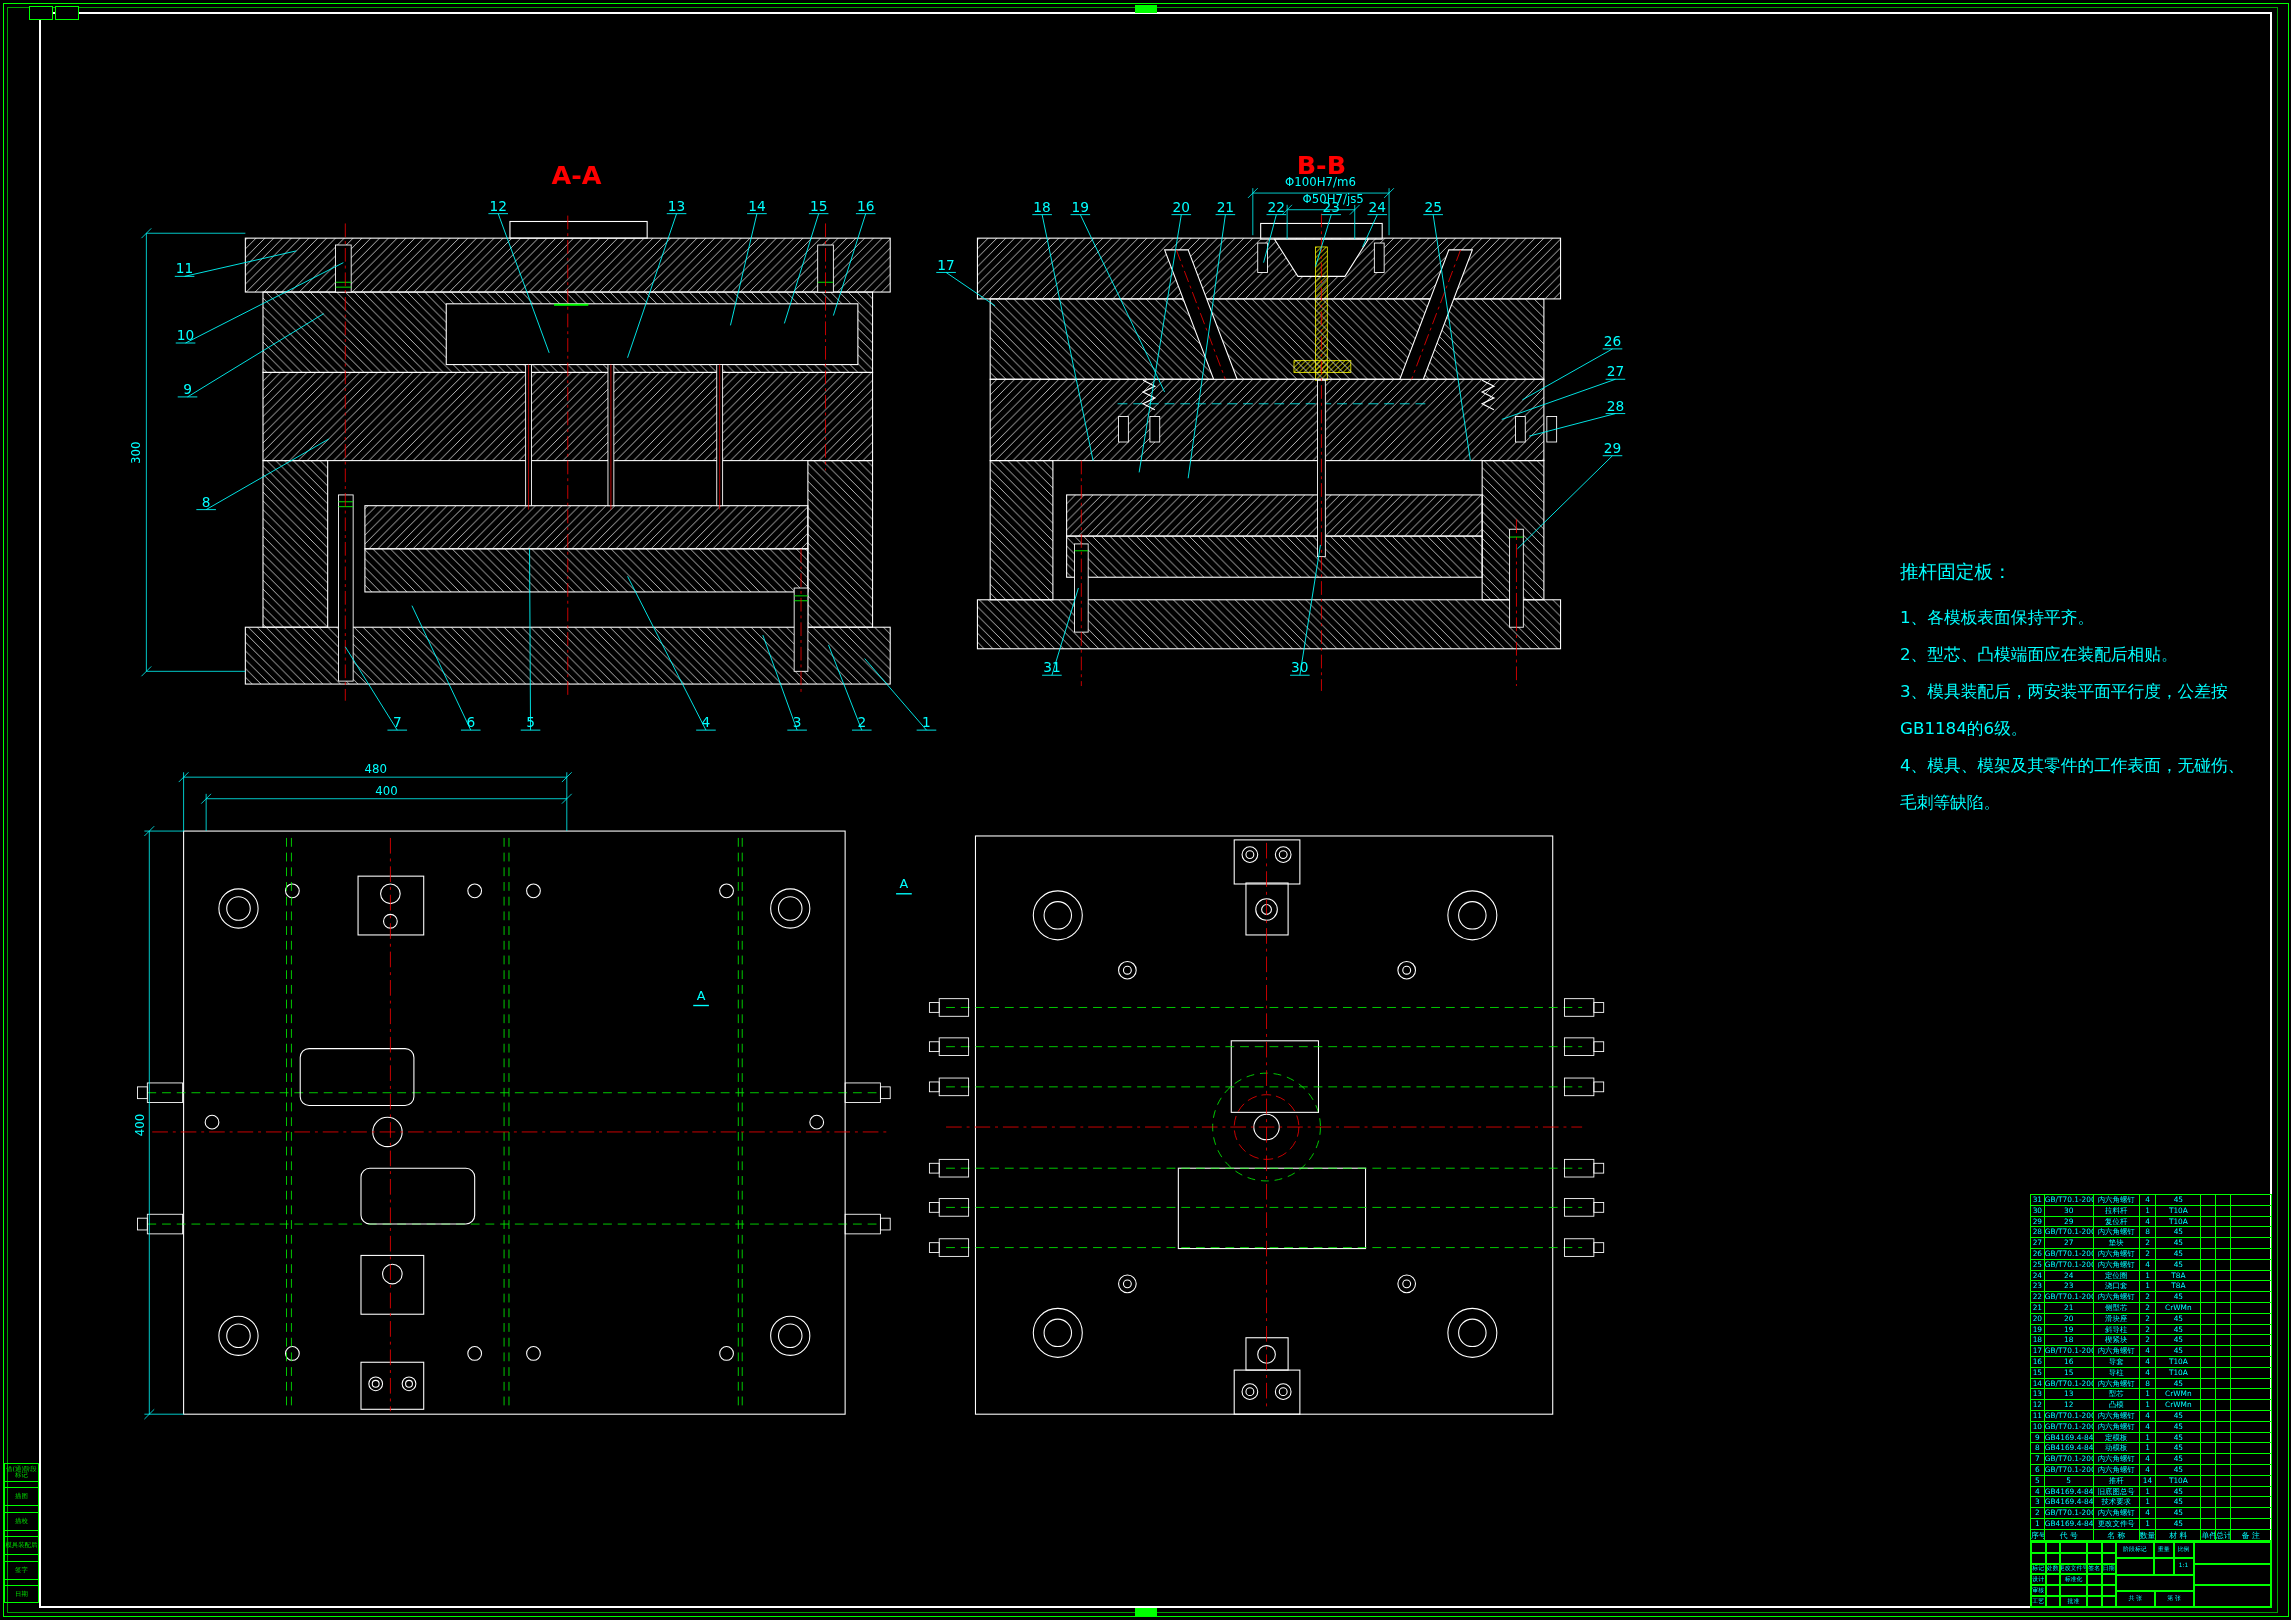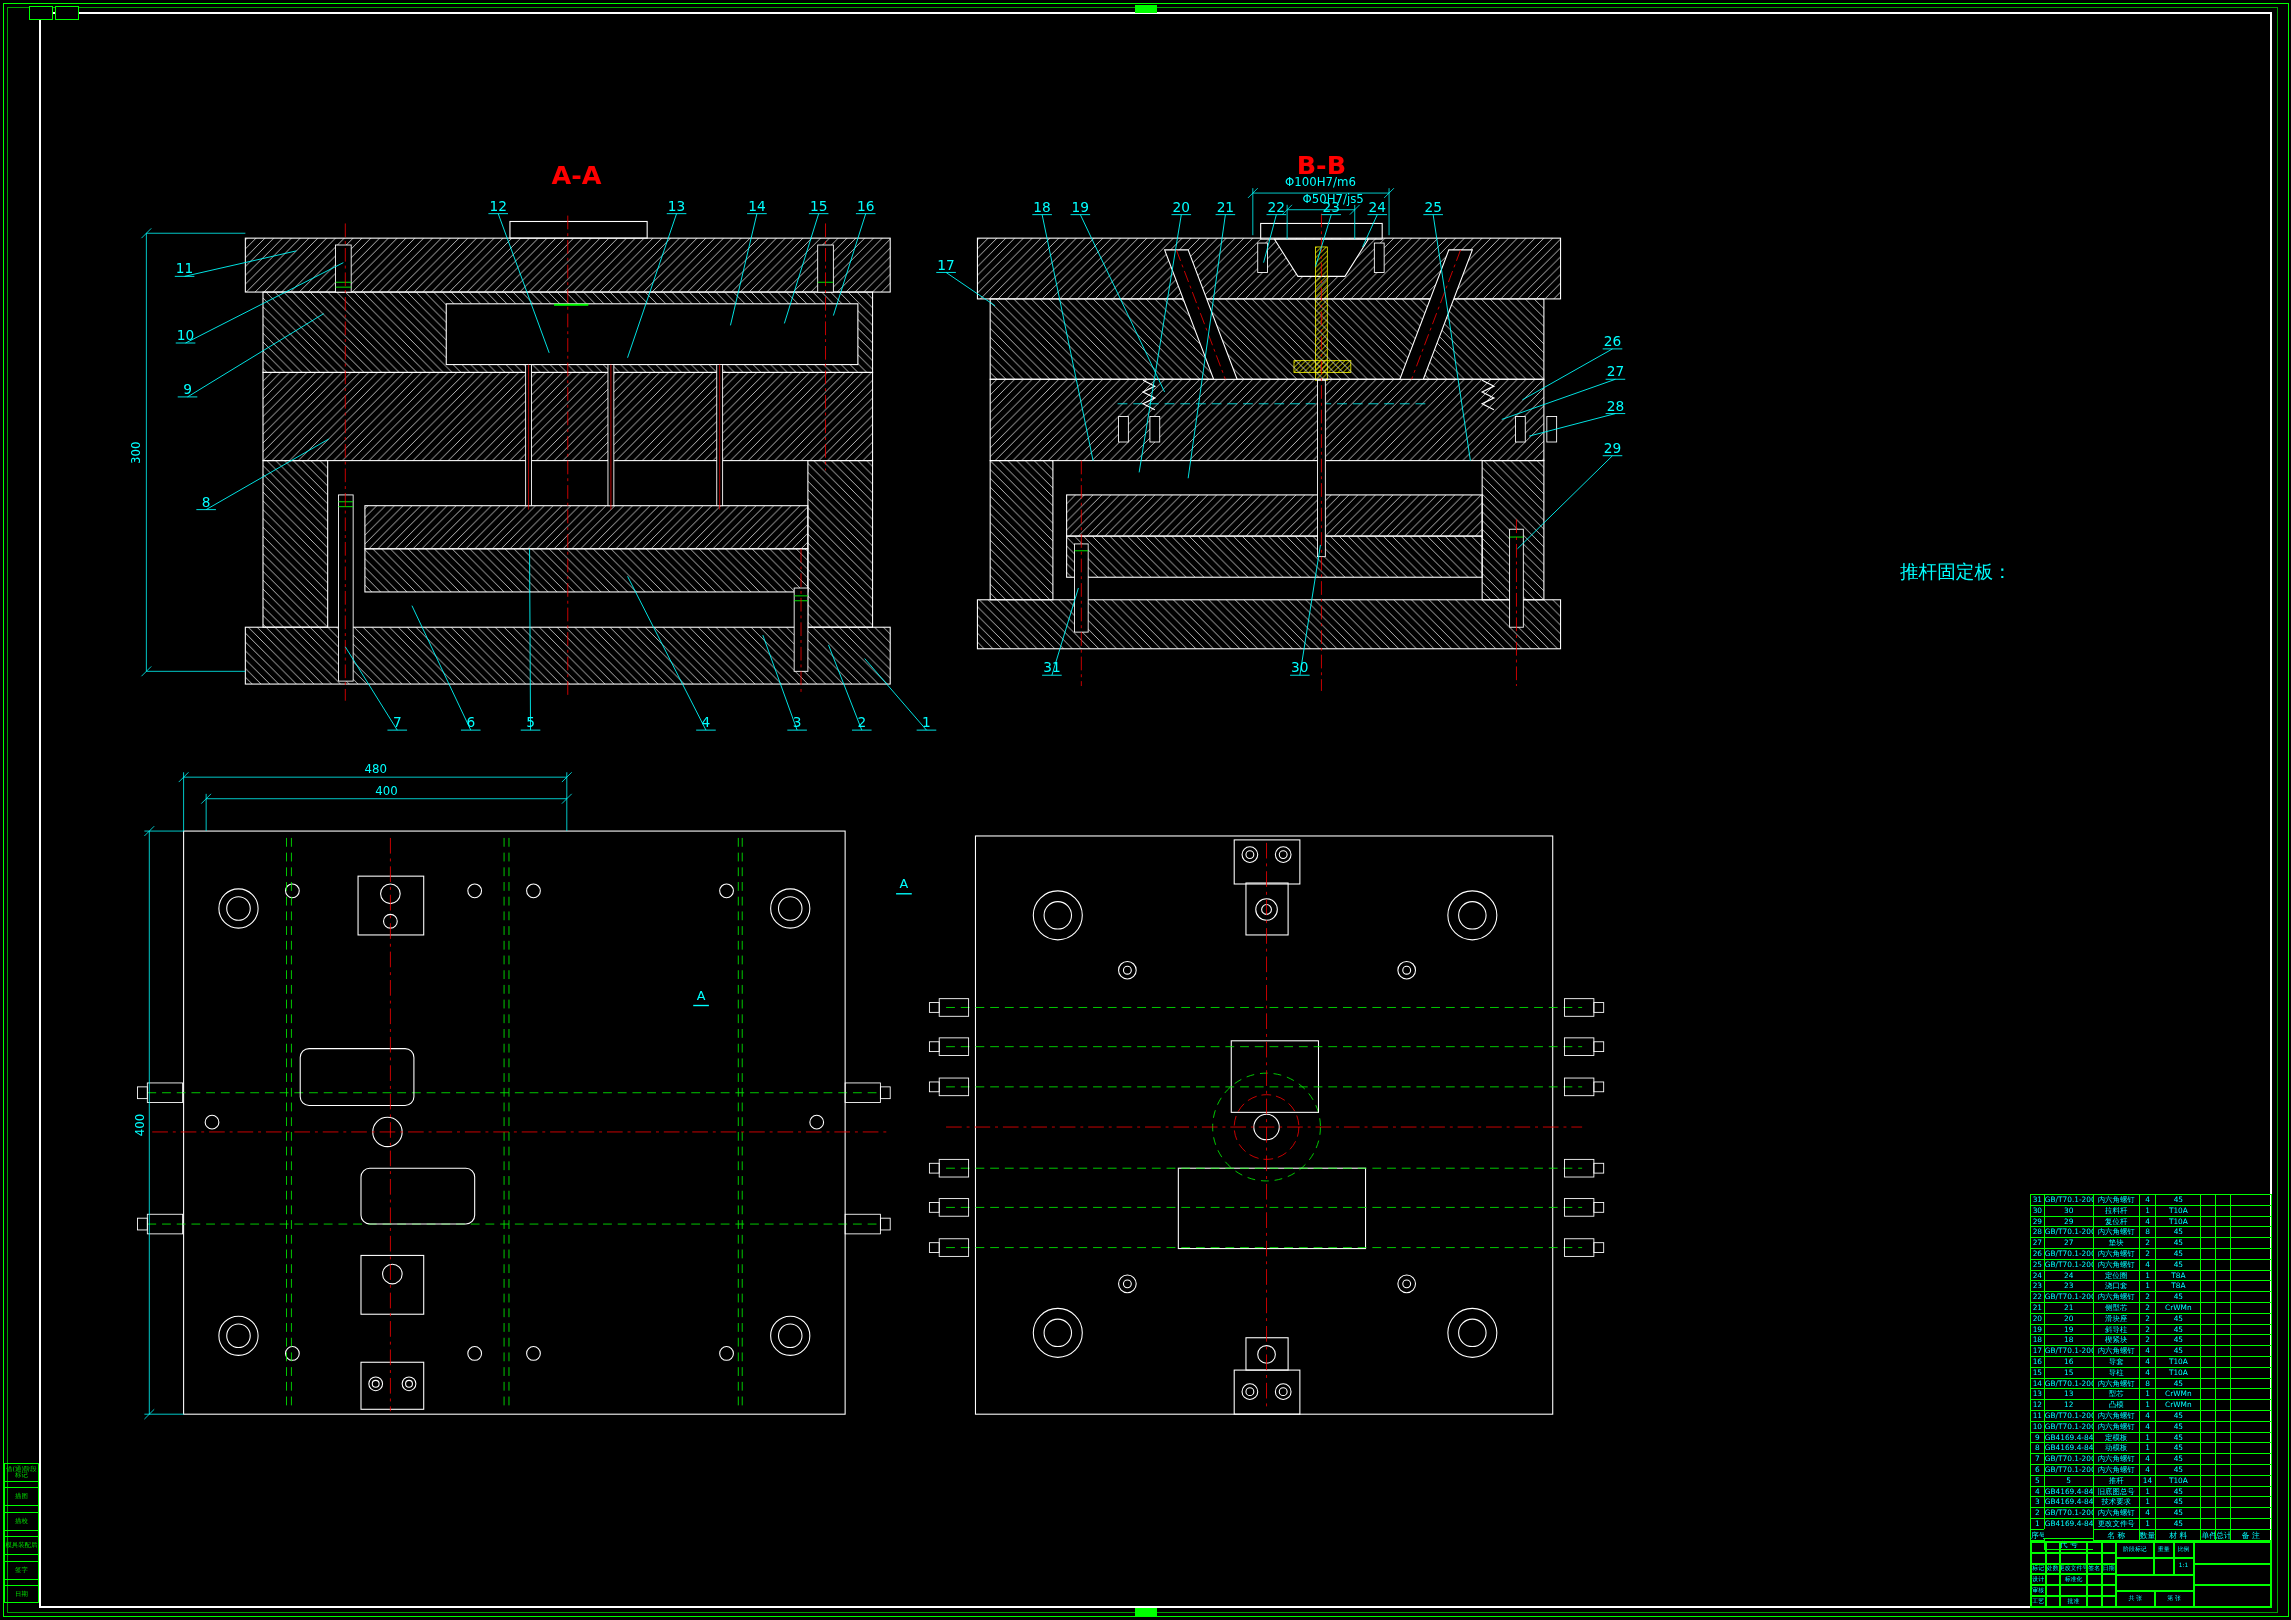--- a/index.html
+++ b/index.html
@@ -449,20 +449,28 @@
         <text x="383" y="789" fill="#00FFFF" font-size="12px" text-anchor="middle" font-family="&quot;DejaVu Sans&quot;,sans-serif">480</text>
         <text x="394" y="811" fill="#00FFFF" font-size="12px" text-anchor="middle" font-family="&quot;DejaVu Sans&quot;,sans-serif">400</text>
         <text x="147" y="1148" fill="#00FFFF" font-size="12px" text-anchor="middle" font-family="&quot;DejaVu Sans&quot;,sans-serif" transform="rotate(-90 147 1148)">400</text>
         <text x="588" y="188" fill="#FF0000" font-size="26px" font-weight="bold" text-anchor="middle" font-family="&quot;DejaVu Sans&quot;,sans-serif">A-A</text>
         <text x="1348" y="178" fill="#FF0000" font-size="26px" font-weight="bold" text-anchor="middle" font-family="&quot;DejaVu Sans&quot;,sans-serif">B-B</text>
       </g>
   </svg>
 
   <div class="tech">
     <div class="t-title">推杆固定板：</div>
+    <div id="tech-lines">
+        <div class="t-line">1、各模板表面保持平齐。</div>
+        <div class="t-line">2、型芯、凸模端面应在装配后相贴。</div>
+        <div class="t-line">3、模具装配后，两安装平面平行度，公差按</div>
+        <div class="t-line">GB1184的6级。</div>
+        <div class="t-line">4、模具、模架及其零件的工作表面，无碰伤、</div>
+        <div class="t-line">毛刺等缺陷。</div>
+      </div>
   </div>
 
   <div class="partswrap">
     <div id="parts-rows">
         <div class="prow">
           <div class="pcell" style="width: 13.7px;">31</div>
           <div class="pcell" style="width: 49px;">GB/T70.1-2000</div>
           <div class="pcell" style="width: 46px;">内六角螺钉</div>
           <div class="pcell" style="width: 16.7px;">4</div>
           <div class="pcell" style="width: 45px;">45</div>
@@ -766,21 +774,21 @@
           <div class="pcell" style="width: 46px;">更改文件号</div>
           <div class="pcell" style="width: 16.7px;">1</div>
           <div class="pcell" style="width: 45px;">45</div>
           <div class="pcell" style="width: 14.7px;"></div>
           <div class="pcell" style="width: 14.7px;"></div>
           <div class="pcell" style="width: 42px;"></div>
         </div>
       </div>
     <div class="prow phead plast" id="parts-header">
         <div class="pcell" style="width: 13.7px;">序号</div>
-        <div class="pcell" style="width: 49px; margin-top: 9px;">代 号</div>
+        <div class="pcell" style="width: 49px;">代 号</div>
         <div class="pcell" style="width: 46px;">名 称</div>
         <div class="pcell" style="width: 16.7px;">数量</div>
         <div class="pcell" style="width: 45px;">材 料</div>
         <div class="pcell" style="width: 14.7px;">单件</div>
         <div class="pcell" style="width: 14.7px;">总计</div>
         <div class="pcell" style="width: 42px;">备 注</div>
       </div>
   </div>
 
   <div class="titleblock">

